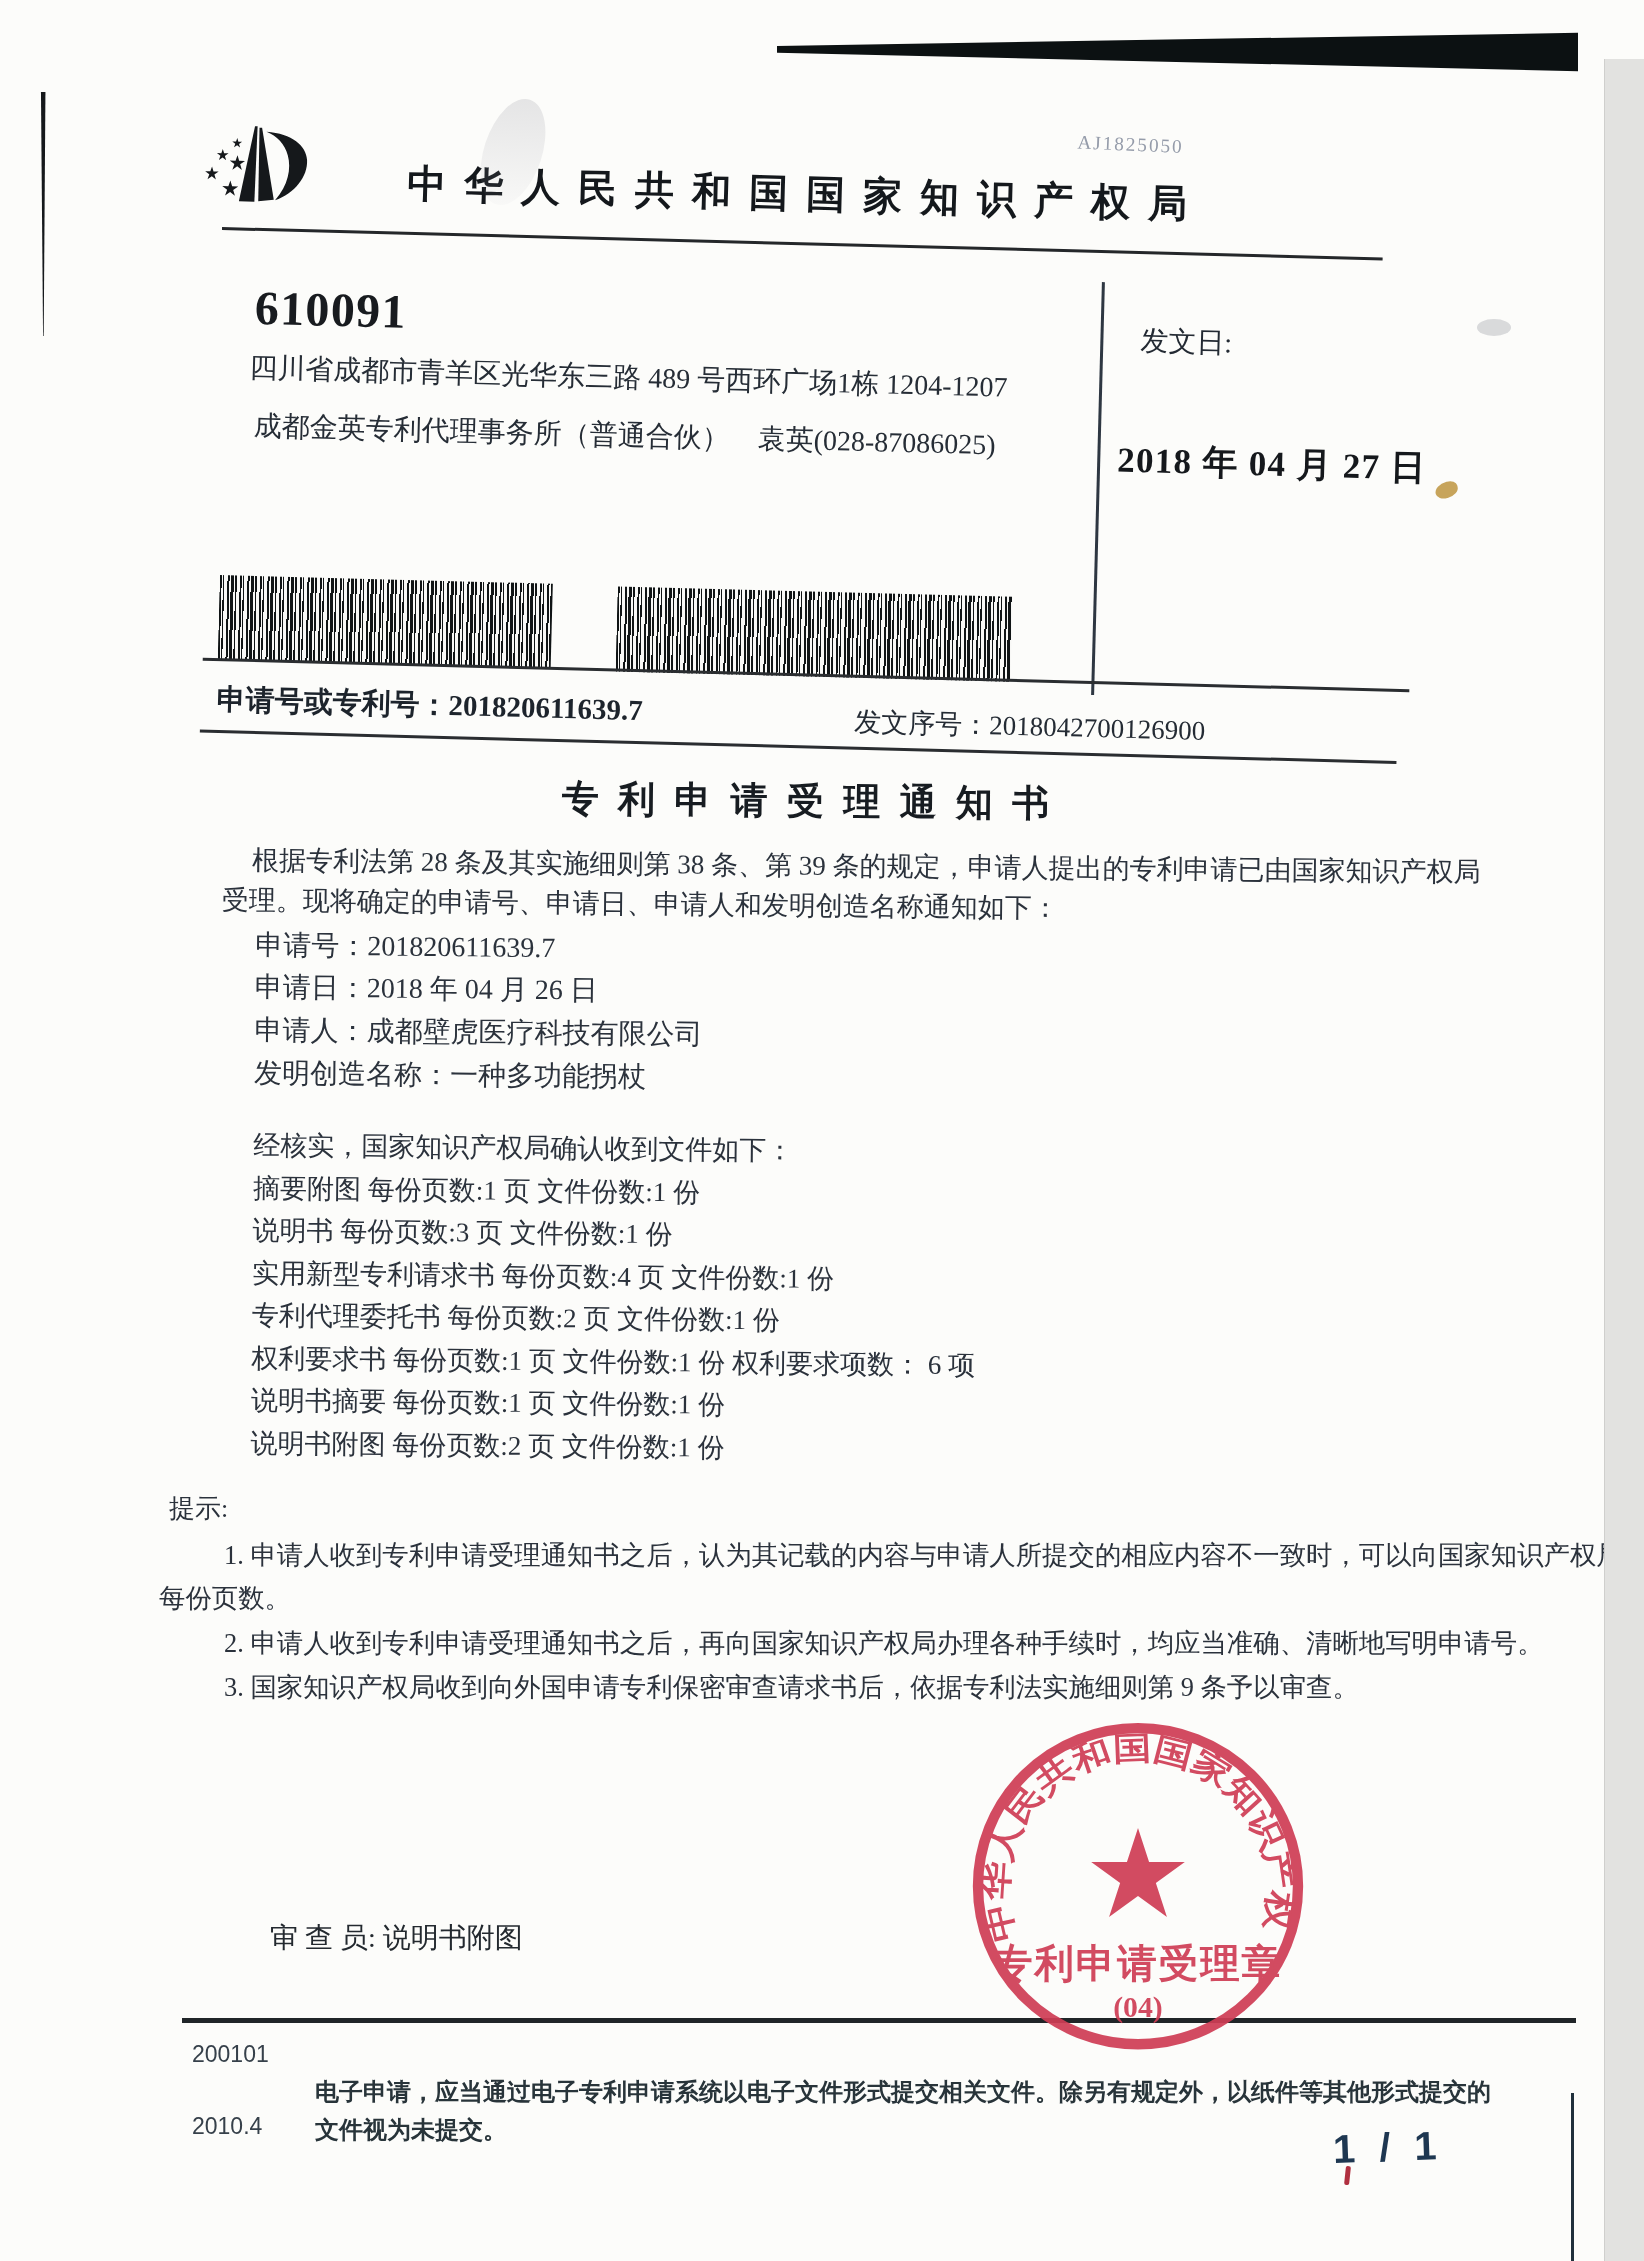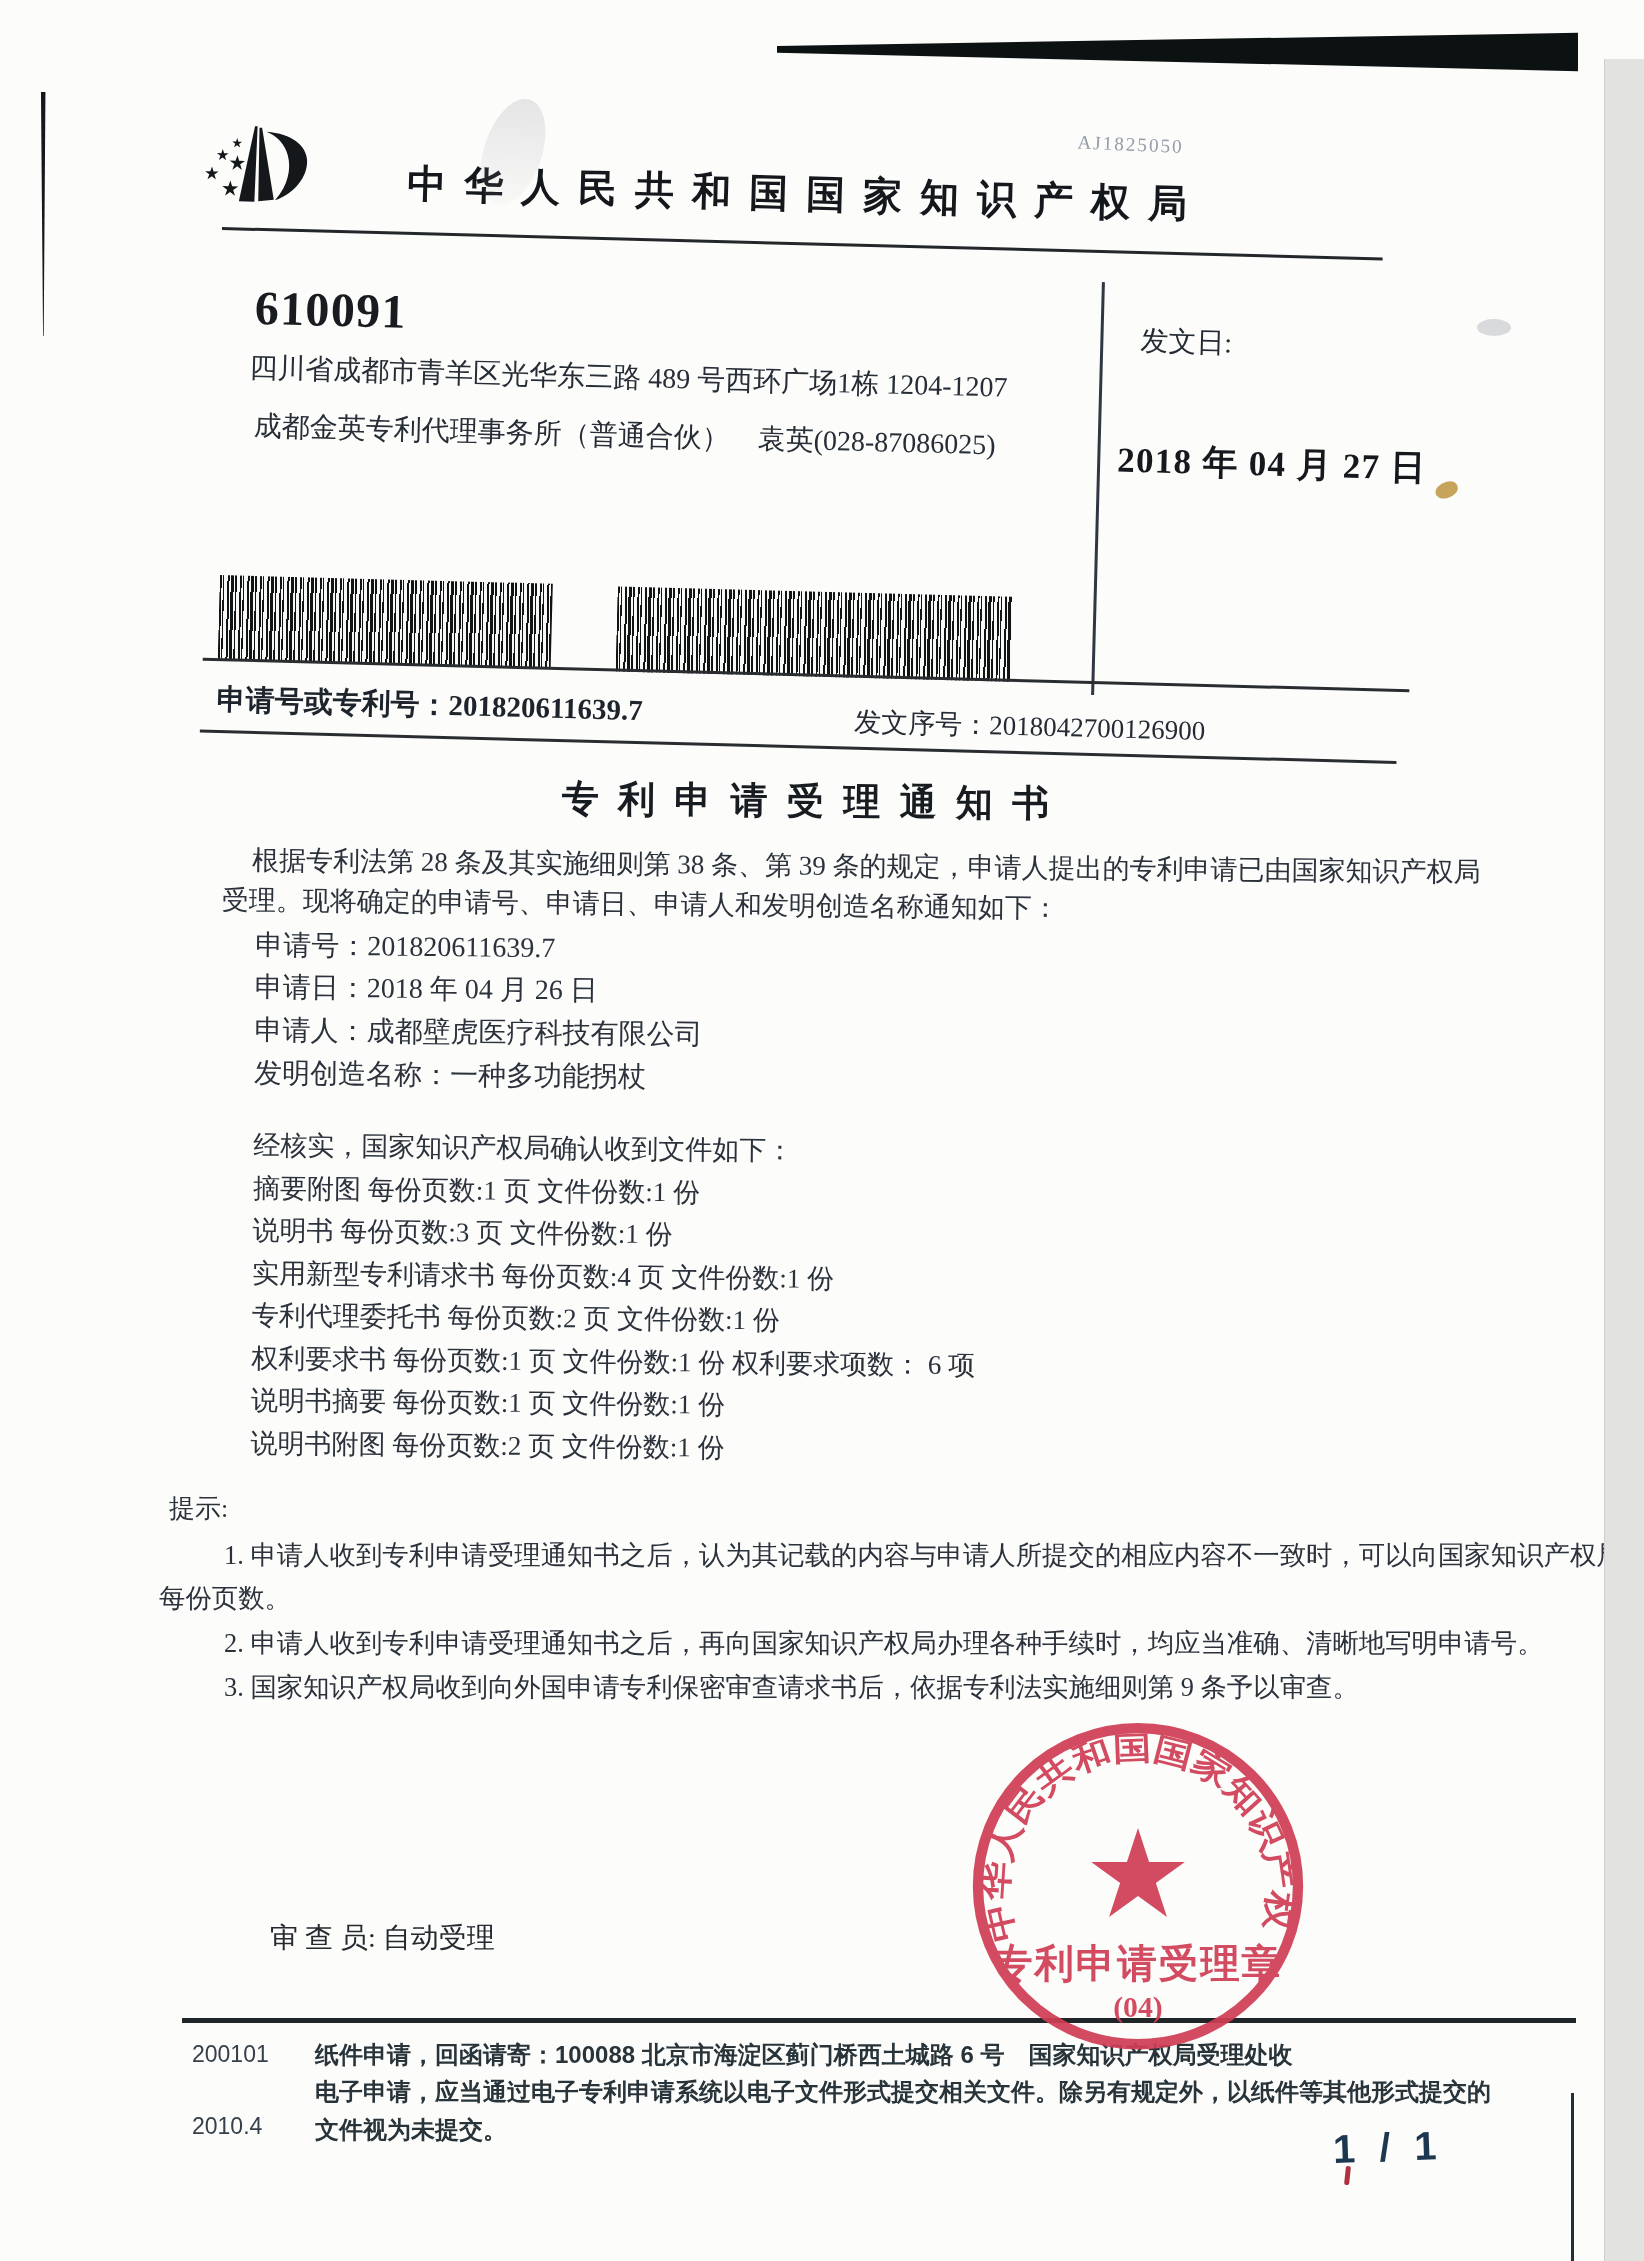--- a/index.html
+++ b/index.html
@@ -157,38 +157,37 @@
 
   <div class="sec">
     <div class="abs tips-h">提示:</div>
     <div class="abs tip tp0">1. 申请人收到专利申请受理通知书之后，认为其记载的内容与申请人所提交的相应内容不一致时，可以向国家知识产权局</div>
     <div class="abs tip tp1">每份页数。</div>
     <div class="abs tip tp2">2. 申请人收到专利申请受理通知书之后，再向国家知识产权局办理各种手续时，均应当准确、清晰地写明申请号。</div>
     <div class="abs tip tp3">3. 国家知识产权局收到向外国申请专利保密审查请求书后，依据专利法实施细则第 9 条予以审查。</div>
 
     <div class="abs examiner">
       <span>审 查 员:</span>
-      <span>自动受理</span>
+      <span>说明书附图</span>
     </div>
 
     <svg class="abs stamp" viewBox="0 0 560 545">
       <ellipse cx="280" cy="272" rx="247" ry="244" fill="none" stroke-width="16" stroke="#cf3d55"></ellipse>
       <path id="ringPath" d="M 92,352 A 202,202 0 1 1 468,352" fill="none"></path>
       <text font-size="50" font-weight="bold" fill="#cf3d55">
         <textPath href="#ringPath" textLength="828" lengthAdjust="spacingAndGlyphs">中华人民共和国国家知识产权局</textPath>
       </text>
       <path d="M0,-10 L2.25,-3.09 L9.51,-3.09 L3.63,1.18 L5.88,8.09 L0,3.82 L-5.88,8.09 L-3.63,1.18 L-9.51,-3.09 L-2.25,-3.09 Z" transform="translate(280,258) scale(7.6)" fill="#cf3d55"></path>
       <text x="280" y="412" text-anchor="middle" font-size="61" font-weight="bold" letter-spacing="3" fill="#cf3d55">专利申请受理章</text>
       <text x="280" y="474" text-anchor="middle" font-size="46" font-weight="bold" fill="#cf3d55">(04)</text>
     </svg>
 
     <div class="abs foot-line"></div>
     <div class="abs ffam fcode">200101</div>
     <div class="abs ffam fdate">2010.4</div>
-    <div class="abs ffam fl fl1">纸件申请，回函请寄：100088 北京市海淀区蓟门桥西土城路 6 号　国家知识产权局受理处收</div>
     <div class="abs ffam fl fl2">电子申请，应当通过电子专利申请系统以电子文件形式提交相关文件。除另有规定外，以纸件等其他形式提交的</div>
     <div class="abs ffam fl fl3">文件视为未提交。</div>
     <div class="abs ffam pagenum">1 / 1</div>
   </div>
 
   <div class="abs wedge"></div>
   <div class="abs left-line"></div>
   <div class="abs right-strip"></div>
   <div class="abs corner-line"></div>
   <div class="abs yellow-spot"></div>

